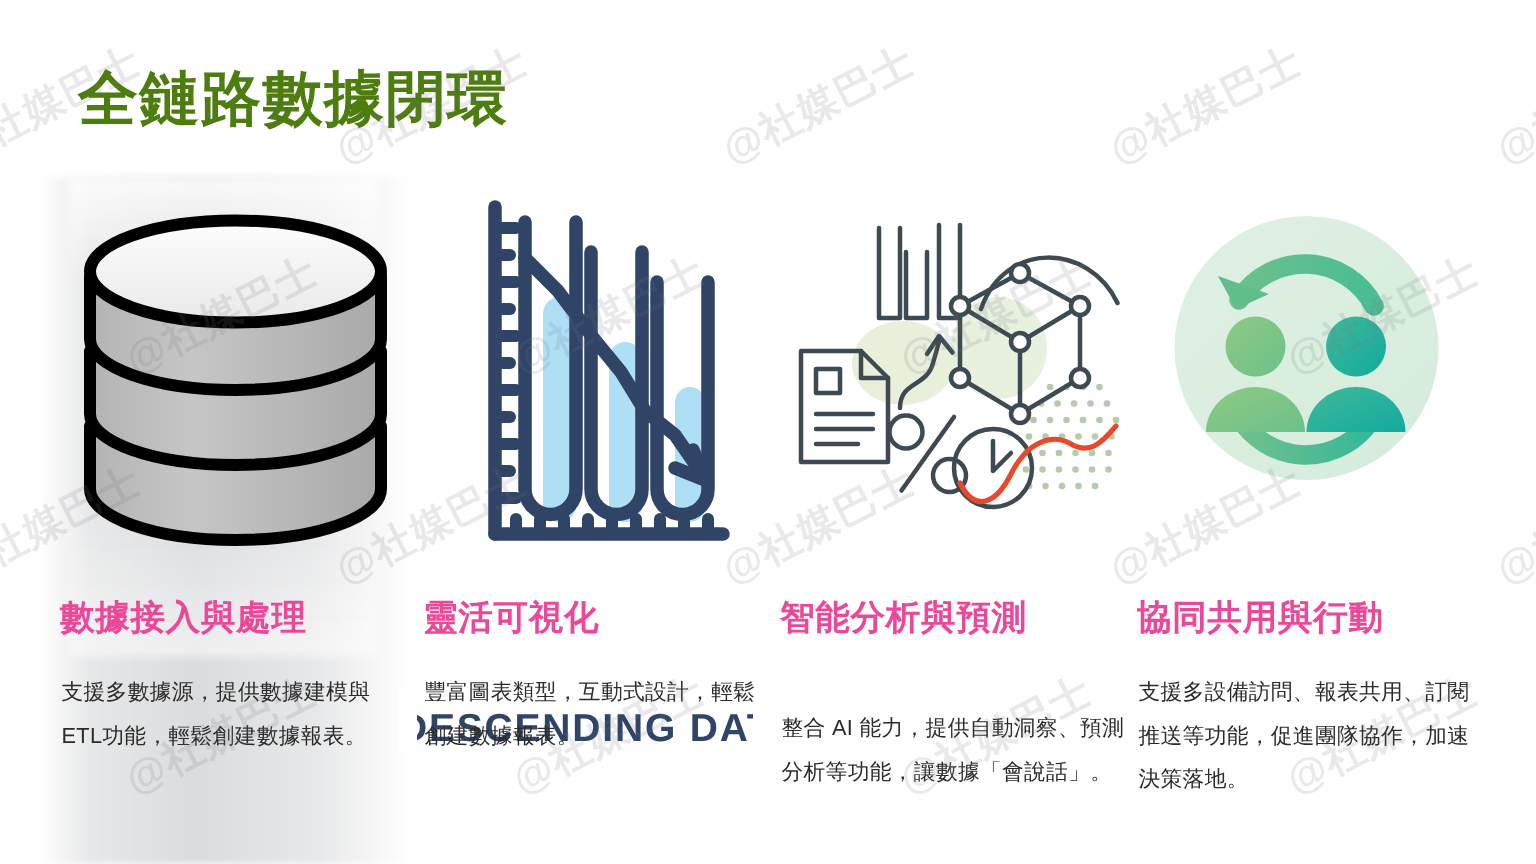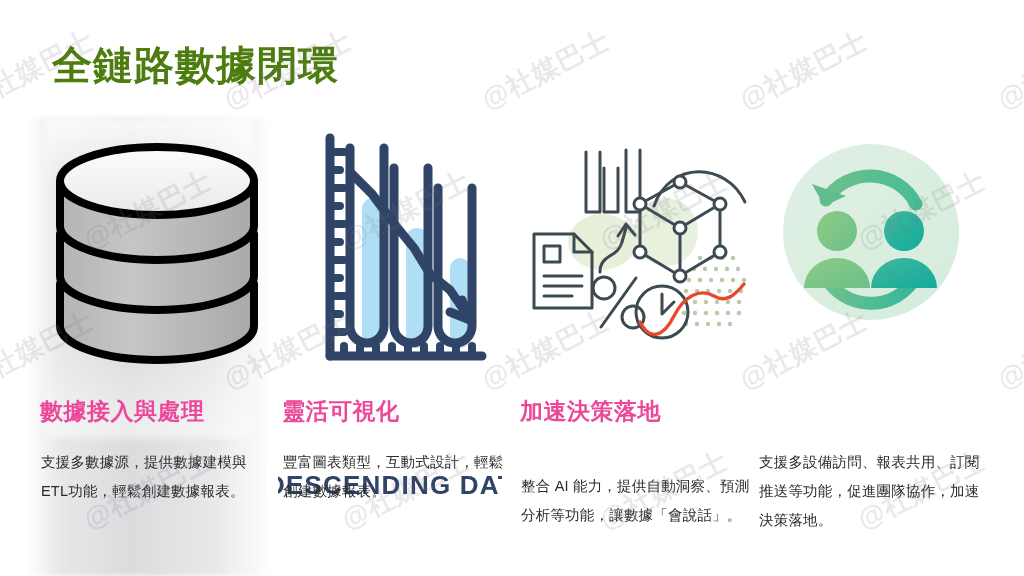--- a/index.html
+++ b/index.html
@@ -329,21 +329,21 @@
             </g>
 
             <circle cx="148" cy="176" r="26"></circle>
             <path d="M148,158 L148,178 L160,166"></path>
           </g>
 
           <path d="M126,186 C136,206 150,200 160,180 C170,160 186,152 200,160 C212,167 220,160 230,148" fill="none" stroke="#e8482b" stroke-width="3.4" stroke-linecap="round"></path>
         </svg>
       </div>
     </div>
-    <div class="card-title">加速決策落地</div>
+    <div class="card-title">智能分析與預測</div>
     <div class="card-body">整合 AI 能力，提供自動洞察、預測分析等功能，讓數據「會說話」。</div>
   </div>
 
   <div class="card c4">
     <div class="icon-wrap">
       <div class="collab-icon">
         <svg width="218" height="220" viewBox="0 0 218 220">
           <defs>
             <linearGradient id="circBg" x1="0" y1="0" x2="1" y2="1">
               <stop offset="0%" stop-color="#dff0e6"></stop>
@@ -376,20 +376,21 @@
           <path d="M166,150 L140,140 L138,166 Z" fill="#39b79b"></path>
 
           <circle cx="73" cy="101" r="20" fill="url(#gLeft)"></circle>
           <path d="M40,158 a33,30 0 0 1 66,0 Z" fill="url(#gLeft)"></path>
 
           <circle cx="140" cy="101" r="20" fill="url(#gRight)"></circle>
           <path d="M107,158 a33,30 0 0 1 66,0 Z" fill="url(#gRight)"></path>
         </svg>
       </div>
     </div>
+    <div class="card-title">協同共用與行動</div>
     <div class="card-body">支援多設備訪問、報表共用、訂閱推送等功能，促進團隊協作，加速決策落地。</div>
   </div>
 
   <div id="watermarks">
       <div class="wm" style="left: -40px; top: 52px;">@社媒巴士</div>
       <div class="wm" style="left: 218px; top: 52px;">@社媒巴士</div>
       <div class="wm" style="left: 476px; top: 52px;">@社媒巴士</div>
       <div class="wm" style="left: 734px; top: 52px;">@社媒巴士</div>
       <div class="wm" style="left: 992px; top: 52px;">@社媒巴士</div>
       <div class="wm" style="left: 78px; top: 192px;">@社媒巴士</div>

